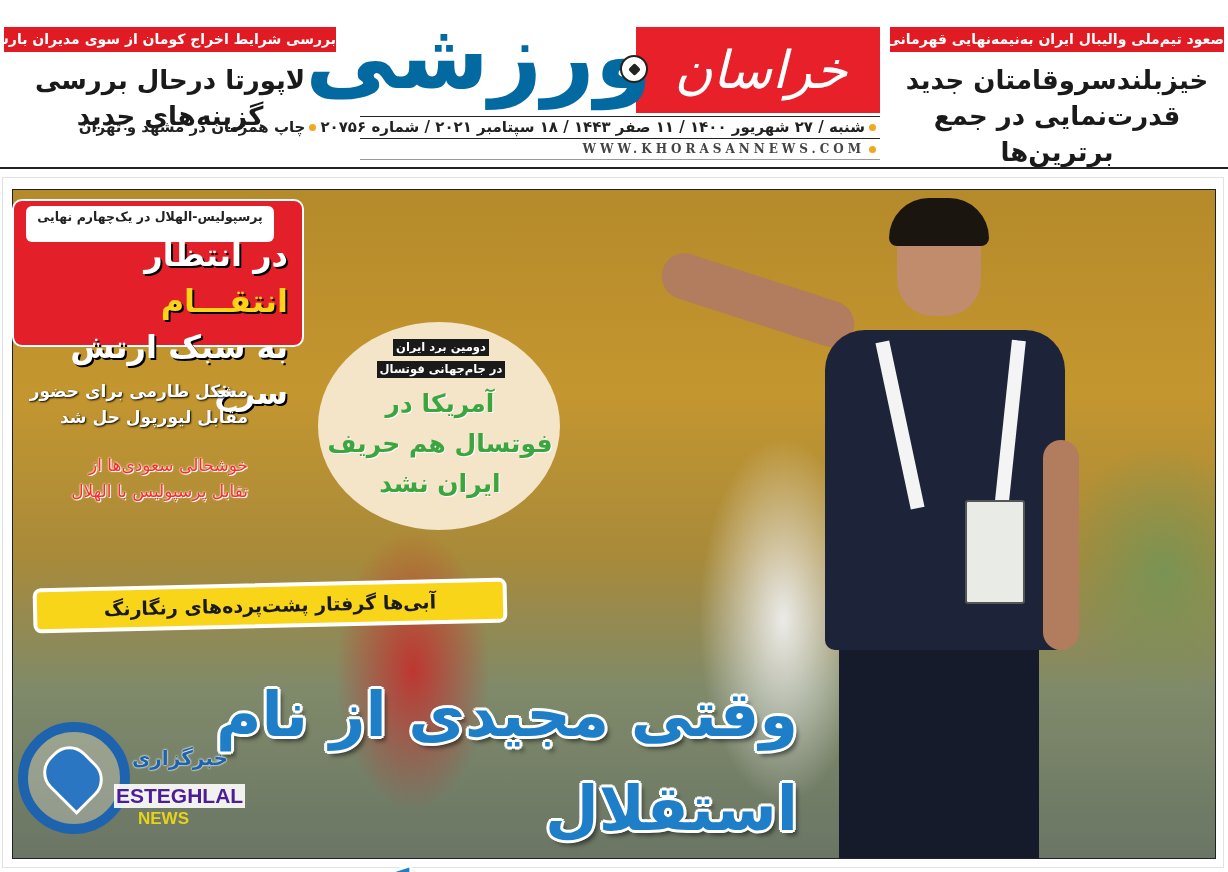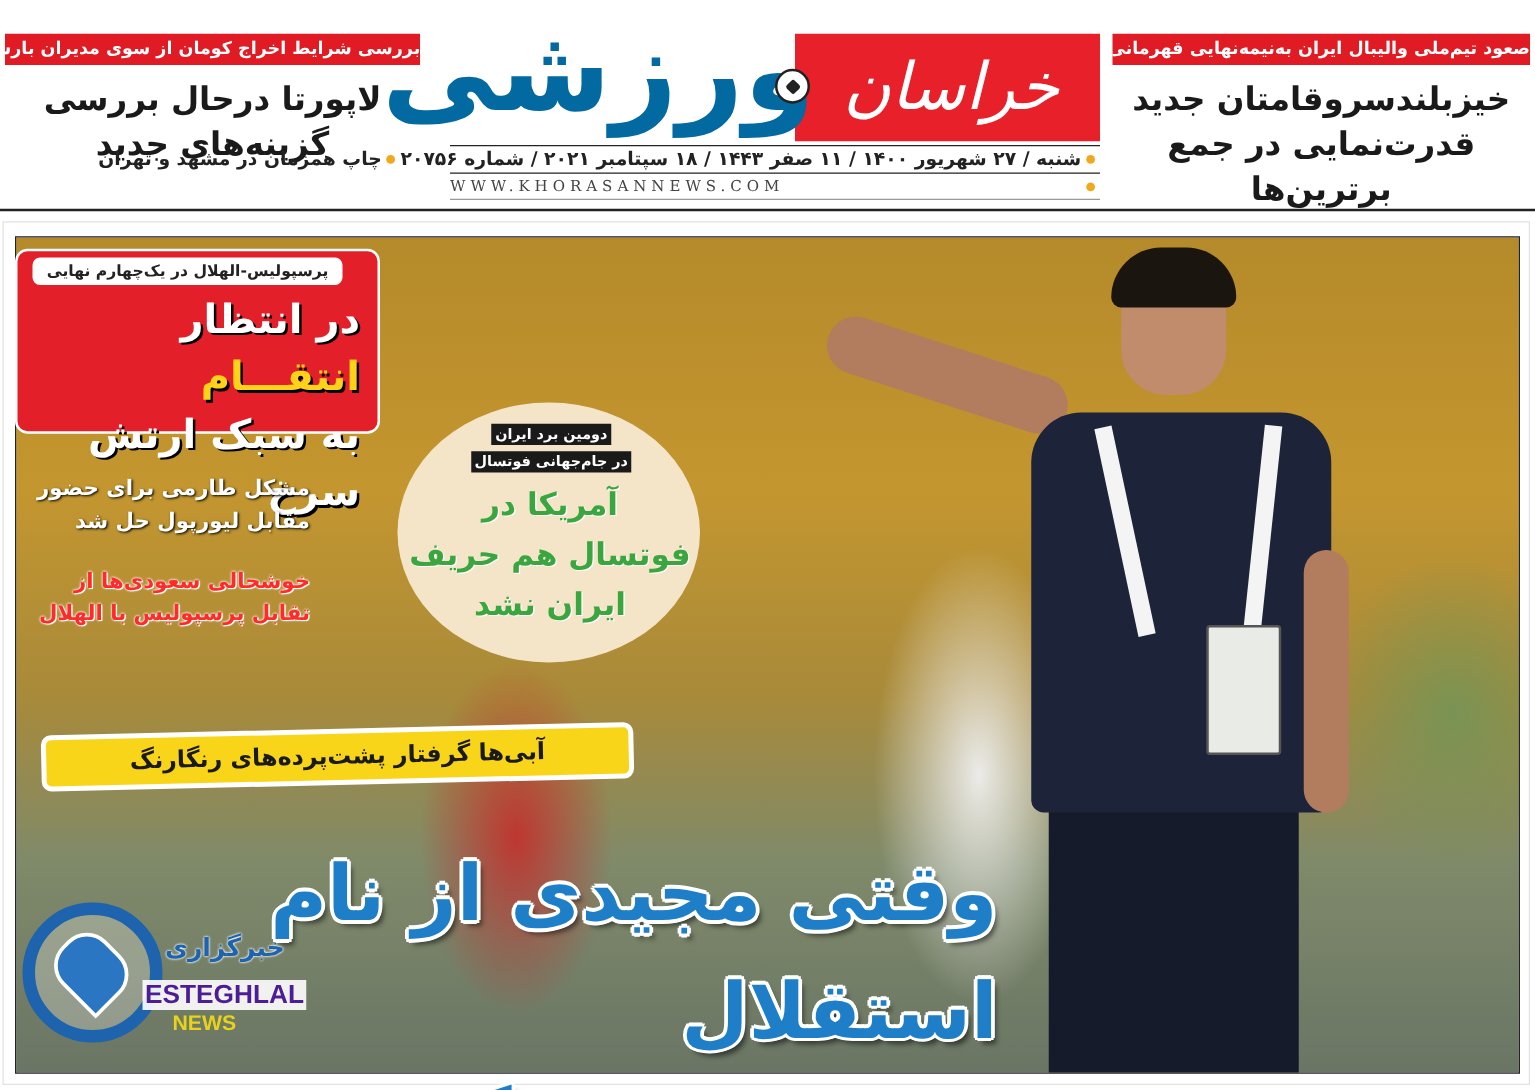--- a/index.html
+++ b/index.html
@@ -8,45 +8,45 @@
   .side-kicker{position:absolute;top:27px;height:25px;background:#e01b24;color:#fff;font-weight:bold;font-size:14px;line-height:25px;text-align:center;direction:rtl;white-space:nowrap;overflow:hidden;}
   .side-head{position:absolute;direction:rtl;text-align:center;font-weight:bold;color:#1a1a1a;font-size:26px;line-height:36px;}
   .logo-red{position:absolute;left:636px;top:27px;width:244px;height:86px;background:#e8202a;}
   .logo-red-text{position:absolute;left:656px;top:28px;width:210px;height:84px;color:#fff;font-family:"DejaVu Serif",serif;font-size:52px;line-height:84px;text-align:center;direction:rtl;font-style:italic;}
   .logo-orange{position:absolute;left:360px;top:2px;width:292px;height:110px;color:#0369a1;font-size:92px;font-weight:bold;line-height:110px;text-align:center;direction:rtl;letter-spacing:-4px;}
   .ball{position:absolute;left:620px;top:55px;width:28px;height:28px;border-radius:50%;background:#fff;border:2px solid #222;box-sizing:border-box;}
   .ball::before{content:"";position:absolute;left:8px;top:8px;width:9px;height:9px;background:#222;border-radius:2px;transform:rotate(45deg);}
   .rule{position:absolute;background:#222;height:1px;}
   .dateline{position:absolute;left:360px;top:118px;width:520px;height:18px;font-size:15px;line-height:18px;direction:rtl;text-align:right;color:#222;white-space:nowrap;font-weight:bold;}
   .dot{display:inline-block;width:7px;height:7px;border-radius:50%;background:#f2a81d;margin:0 4px;vertical-align:middle;}
-  .urlline{position:absolute;left:360px;top:140px;width:520px;height:18px;font-family:"DejaVu Serif",serif;font-weight:normal;font-size:12px;line-height:18px;color:#444;display:flex;justify-content:space-between;align-items:center;letter-spacing:4px;}
+  .urlline{position:absolute;left:360px;top:140px;width:520px;height:18px;font-family:"DejaVu Serif",serif;font-weight:bold;font-size:12px;line-height:18px;color:#444;display:flex;justify-content:flex-end;align-items:center;letter-spacing:4px;}
   
   .frame{position:absolute;left:2px;top:177px;width:1222px;height:691px;background:#fff;border:1px solid #e2e2e2;box-sizing:border-box;}
   .photo{position:absolute;left:12px;top:189px;width:1204px;height:670px;border:1px solid #222;box-sizing:border-box;overflow:hidden;
     background:
       radial-gradient(ellipse 120px 260px at 770px 430px, rgba(240,240,240,0.95), rgba(240,240,240,0) 70%),
       radial-gradient(ellipse 110px 200px at 400px 480px, rgba(200,40,40,0.85), rgba(200,40,40,0) 70%),
       radial-gradient(ellipse 150px 180px at 1150px 380px, rgba(110,150,90,0.8), rgba(110,150,90,0) 70%),
       linear-gradient(180deg,#b58a2a 0%,#c4962f 30%,#a88a3a 55%,#7f8a6a 75%,#6a7565 100%);}
   .man-body{position:absolute;left:812px;top:140px;width:240px;height:320px;background:#1d2339;border-radius:40px 40px 10px 10px;}
   .man-legs{position:absolute;left:826px;top:440px;width:200px;height:240px;background:#161b2c;border-radius:6px;}
   .man-head{position:absolute;left:884px;top:16px;width:84px;height:110px;background:#c08c6c;border-radius:40px 40px 36px 36px;}
   .man-hair{position:absolute;left:876px;top:8px;width:100px;height:48px;background:#1b1510;border-radius:50px 50px 10px 10px;}
   .man-arm{position:absolute;left:640px;top:118px;width:200px;height:46px;background:#b27c5e;border-radius:24px;transform:rotate(18deg);transform-origin:right center;}
   .man-arm2{position:absolute;left:1030px;top:250px;width:36px;height:210px;background:#b27c5e;border-radius:18px;}
   .lanyard{position:absolute;left:880px;top:150px;width:14px;height:170px;background:#f4f4f4;transform:rotate(-12deg);}
   .lanyard2{position:absolute;left:990px;top:150px;width:14px;height:170px;background:#f4f4f4;transform:rotate(6deg);}
   .badge{position:absolute;left:952px;top:310px;width:56px;height:100px;background:#e9ece6;border:2px solid #555;border-radius:3px;}
   
   .red-box{position:absolute;left:12px;top:199px;width:292px;height:148px;background:#e3202a;border:2px solid #fff;border-radius:10px;box-sizing:border-box;}
-  .red-kicker{position:absolute;left:26px;top:206px;width:248px;height:22px;background:#fff;border-radius:6px;color:#222;font-size:12.5px;line-height:22px;text-align:center;direction:rtl;font-weight:bold;}
+  .red-kicker{position:absolute;left:26px;top:206px;width:248px;height:36px;background:#fff;border-radius:6px;color:#222;font-size:12.5px;line-height:22px;text-align:center;direction:rtl;font-weight:bold;}
   .red-head{position:absolute;left:18px;top:232px;width:270px;direction:rtl;text-align:right;color:#fff;font-weight:bold;font-size:32px;line-height:46px;text-shadow:2px 2px 0 #000;}
   .red-head .hl{color:#ffd21a;}
   .white-head{position:absolute;left:20px;top:378px;width:228px;direction:rtl;text-align:right;color:#fff;font-weight:bold;font-size:17px;line-height:26px;text-shadow:1px 1px 2px #000;}
-  .pink-head{position:absolute;left:20px;top:452px;width:228px;direction:rtl;text-align:right;color:#ff2b2b;font-weight:bold;font-size:17px;line-height:26px;text-shadow:0 0 2px #fff,0 0 2px #fff,1px 1px 0 #fff;}
+  .pink-head{position:absolute;left:20px;top:452px;width:228px;direction:rtl;text-align:right;color:#ff2b2b;font-weight:normal;font-size:17px;line-height:26px;text-shadow:0 0 2px #fff,0 0 2px #fff,1px 1px 0 #fff;}
   .circle{position:absolute;left:318px;top:322px;width:242px;height:208px;border-radius:50%;background:#f4e5c8;}
   .circle-kicker{position:absolute;left:374px;top:336px;width:134px;direction:rtl;text-align:center;}
   .circle-kicker span{display:inline-block;background:#1a1a1a;color:#fff;font-size:11.5px;line-height:17px;padding:0 3px;margin-bottom:2px;font-weight:bold;}
   .circle-head{position:absolute;left:322px;top:384px;width:236px;direction:rtl;text-align:center;color:#3ba640;font-weight:bold;font-size:25px;line-height:40px;text-shadow:1px 1px 0 #fff;}
   .yellow-bar{position:absolute;left:33px;top:583px;width:474px;height:45px;background:#f9d51a;border:4px solid #fff;border-radius:8px;box-sizing:border-box;direction:rtl;text-align:center;font-weight:bold;font-size:19px;line-height:37px;color:#1a1a1a;transform:rotate(-1.3deg);}
   .main-head{position:absolute;left:14px;top:668px;width:784px;direction:rtl;text-align:right;color:#1e7fc8;font-weight:bold;font-size:62px;line-height:94px;
     text-shadow:3px 0 0 #fff,-3px 0 0 #fff,0 3px 0 #fff,0 -3px 0 #fff,2px 2px 0 #fff,-2px -2px 0 #fff,2px -2px 0 #fff,-2px 2px 0 #fff,4px 5px 4px rgba(0,0,0,0.5);}
   .wm{position:absolute;left:18px;top:716px;width:200px;height:130px;}
   .wm-ring{position:absolute;left:0;top:6px;width:112px;height:112px;border-radius:50%;border:10px solid #1e63ad;box-sizing:border-box;background:rgba(255,255,255,0.25);}
   .wm-pin{position:absolute;left:30px;top:30px;width:44px;height:54px;background:#2b76c3;border-radius:22px 22px 22px 0;transform:rotate(-45deg);border:3px solid #fff;}

